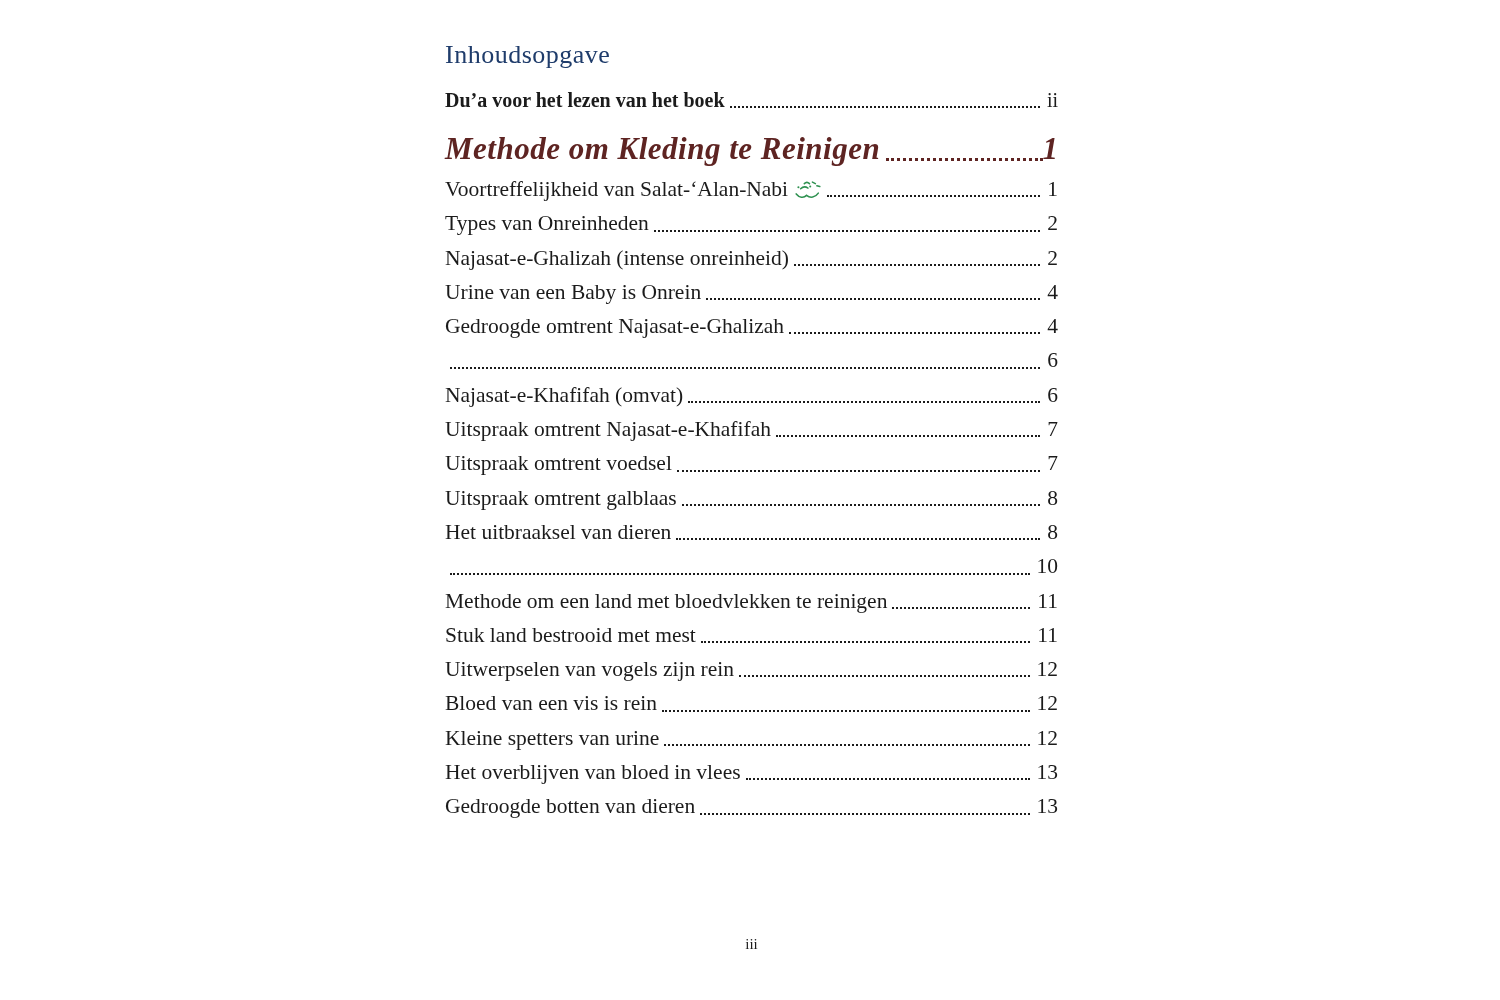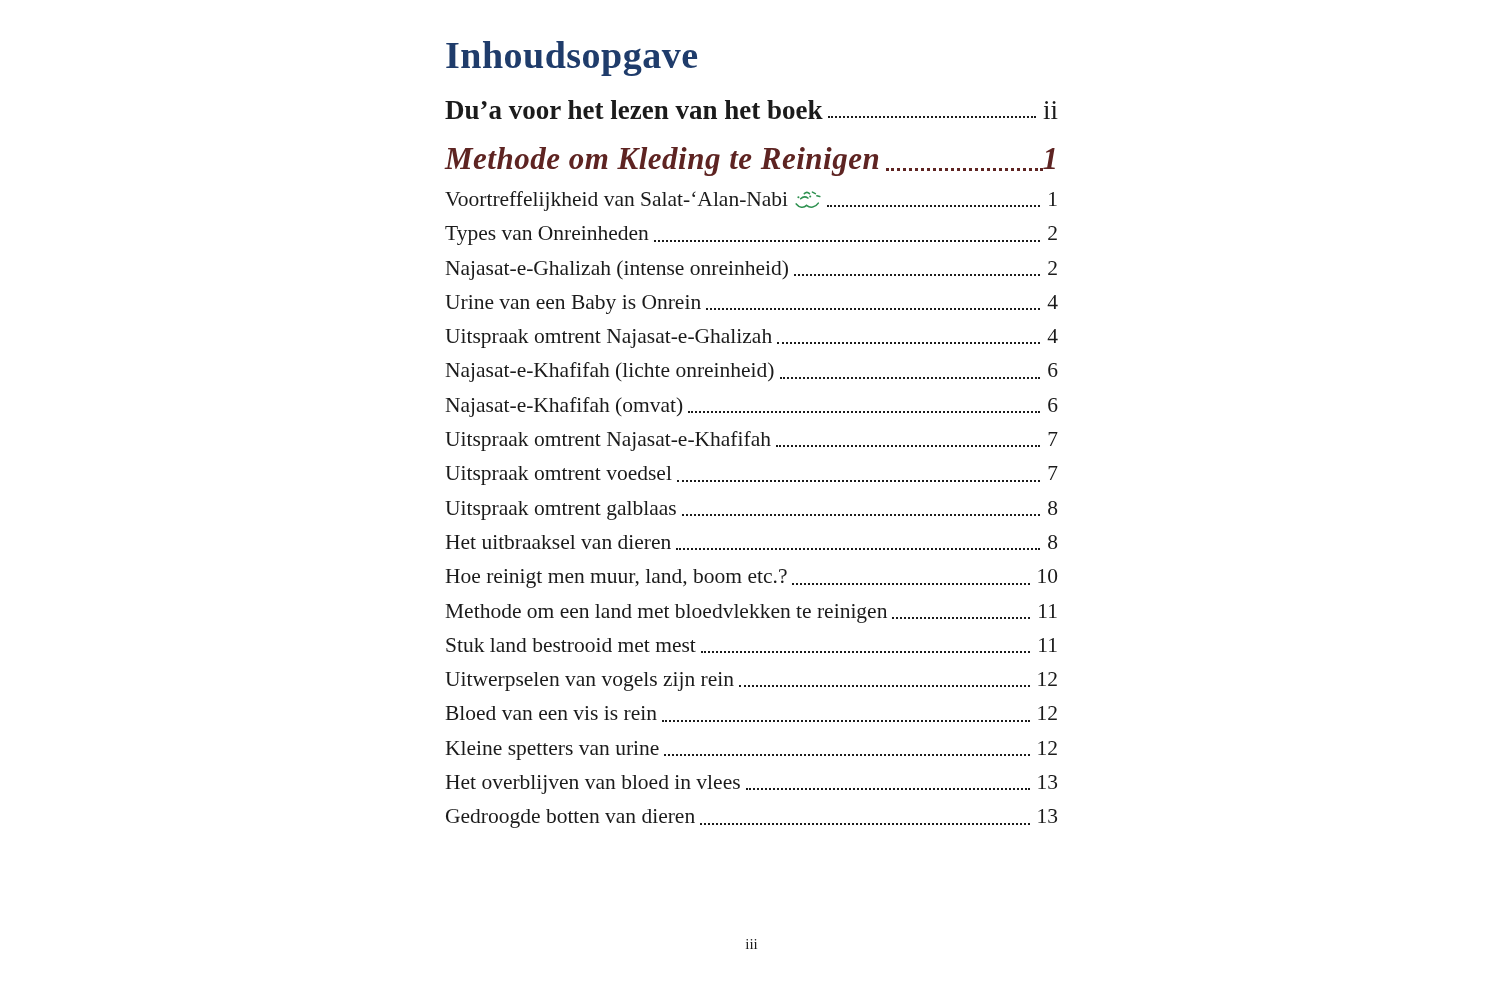--- a/index.html
+++ b/index.html
@@ -13,39 +13,39 @@
     color: var(--c-text, #1b1b1b);
   }
   .content {
     position: absolute;
     left: 445px;
     top: 30px;
     width: 613px;
   }
   .doc-title {
     margin: 4px 0 0 0;
-    font-size: 38px;
+    font-size: 26px;
     line-height: 42px;
-    font-weight: bold;
+    font-weight: normal;
     color: var(--c-title, #1f3c6b);
     letter-spacing: 0.5px;
   }
   .row {
     display: flex;
     align-items: flex-end;
   }
   .row .label, .row .pagenum { white-space: nowrap; }
   .leader {
     flex: 1;
     border-bottom: 2.3px dotted var(--c-text, #1b1b1b);
     margin: 0 7px 9px 5px;
   }
   .front-row {
-    margin-top: 19px;
-    font-size: 27px;
+    margin-top: 9px;
+    font-size: 20px;
     line-height: 31px;
     justify-content: center;
   }
   .front-row .label { font-weight: bold; }
   .front-row .leader { margin-bottom: 8px; }
   .chapter-row {
     margin-top: 10px;
     font-size: 31px;
     line-height: 46px;
     color: var(--c-chapter, #5e2422);
@@ -132,29 +132,28 @@
       </div>
 
       <div class="row toc-row">
         <span class="label">Urine van een Baby is Onrein</span>
 
         <span class="leader"></span>
         <span class="pagenum">4</span>
       </div>
 
       <div class="row toc-row">
-        <span class="label">Uitspraak omtrent Najasat-e-Ghalizah</span>
+        <span class="label">Gedroogde omtrent Najasat-e-Ghalizah</span>
 
         <span class="leader"></span>
         <span class="pagenum">4</span>
       </div>
 
 
       <div class="row toc-row">
-        <span class="label">Najasat-e-Khafifah (lichte onreinheid)</span>
 
         <span class="leader"></span>
         <span class="pagenum">6</span>
       </div>
 
       <div class="row toc-row">
         <span class="label">Najasat-e-Khafifah (omvat)</span>
 
         <span class="leader"></span>
         <span class="pagenum">6</span>
@@ -183,21 +182,20 @@
 
       <div class="row toc-row">
         <span class="label">Het uitbraaksel van dieren</span>
 
         <span class="leader"></span>
         <span class="pagenum">8</span>
       </div>
 
 
       <div class="row toc-row">
-        <span class="label">Hoe reinigt men muur, land, boom etc.?</span>
 
         <span class="leader"></span>
         <span class="pagenum">10</span>
       </div>
 
       <div class="row toc-row">
         <span class="label">Methode om een land met bloedvlekken te reinigen</span>
 
         <span class="leader"></span>
         <span class="pagenum">11</span>

